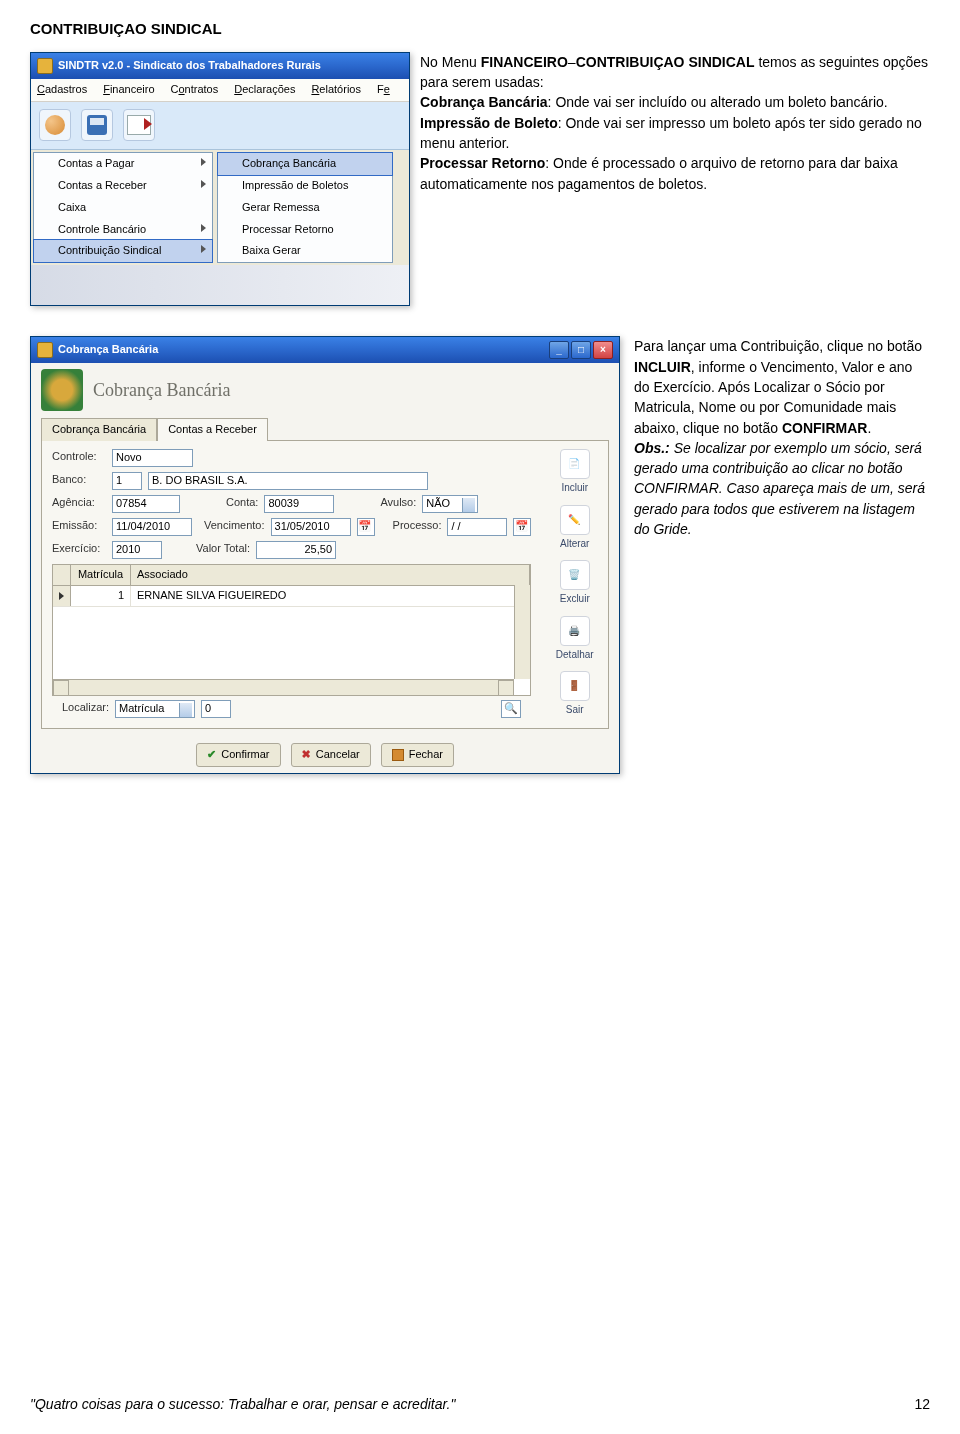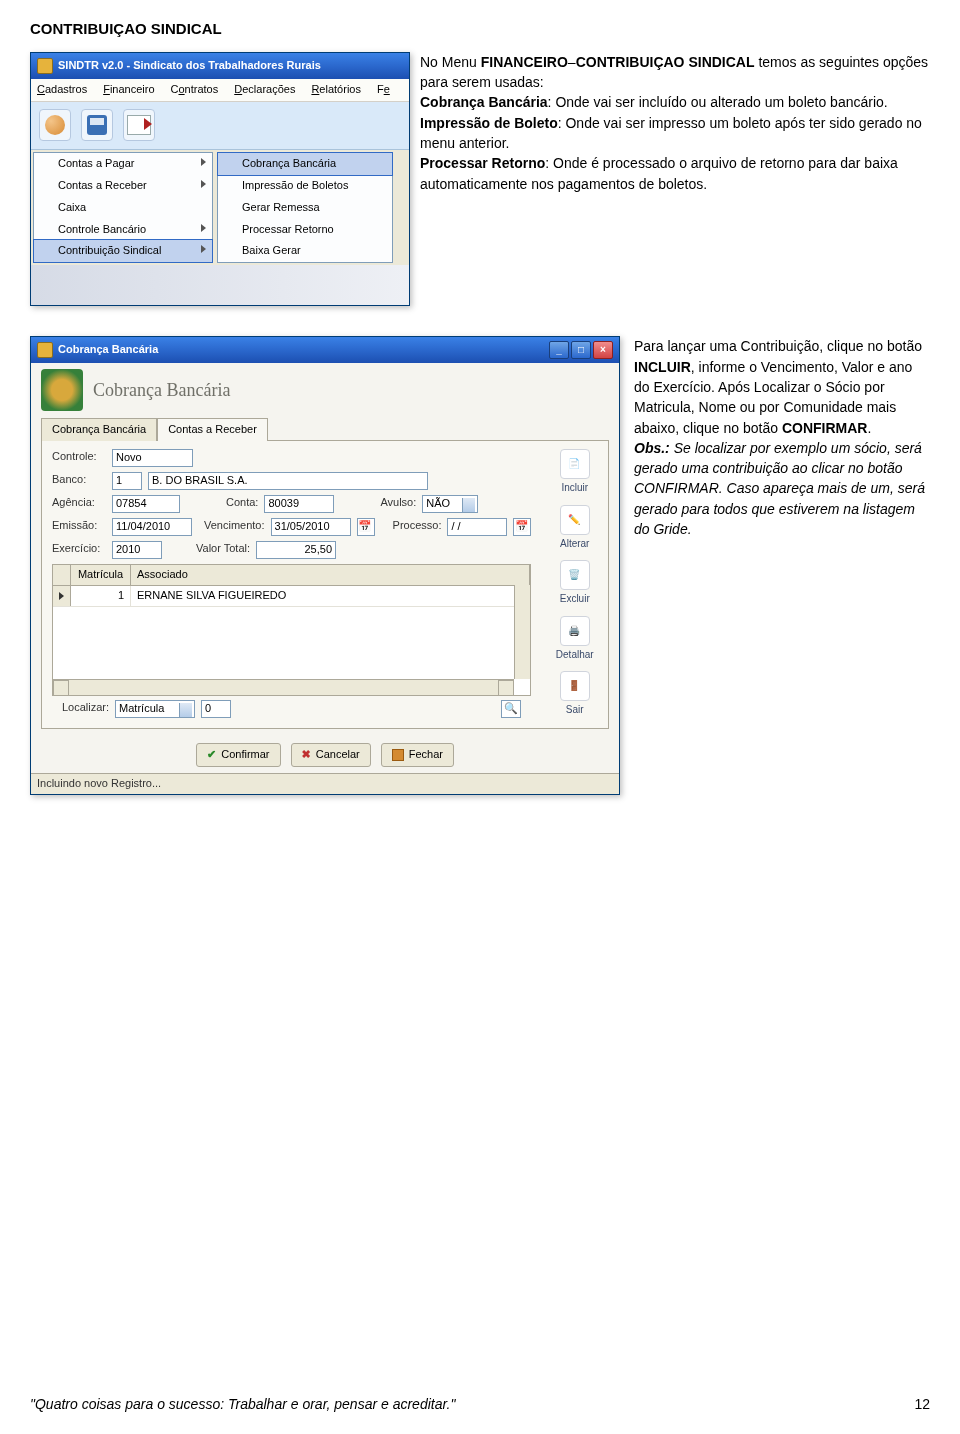--- a/index.html
+++ b/index.html
@@ -356,21 +356,20 @@
           <div class="fbtn">
               <span class="xm">✖</span>
               <span>Cancelar</span>
             </div>
           <div class="fbtn">
               <span class="sq-ic"></span>
               <span>Fechar</span>
             </div>
         </div>
       </div>
-      <div class="status2">Incluindo novo Registro...</div>
     </div>
 
     <div class="txt2">
       <span>Para lançar uma Contribuição, clique no botão </span><span class="b">INCLUIR</span><span>, informe o Vencimento, Valor e ano do Exercício. Após Localizar o Sócio por Matricula, Nome ou por Comunidade mais abaixo, clique no botão </span><span class="b">CONFIRMAR</span><span>.</span><br>
       <span class="b i">Obs.:</span><span class="i"> Se localizar  por exemplo um sócio, será gerado uma contribuição ao clicar no botão CONFIRMAR. Caso apareça mais de um, será gerado para todos que estiverem na listagem do Gride.</span>
     </div>
   </div>
 
   <div class="footer">
     <span>"Quatro coisas para o sucesso: Trabalhar e orar, pensar e acreditar."</span>

